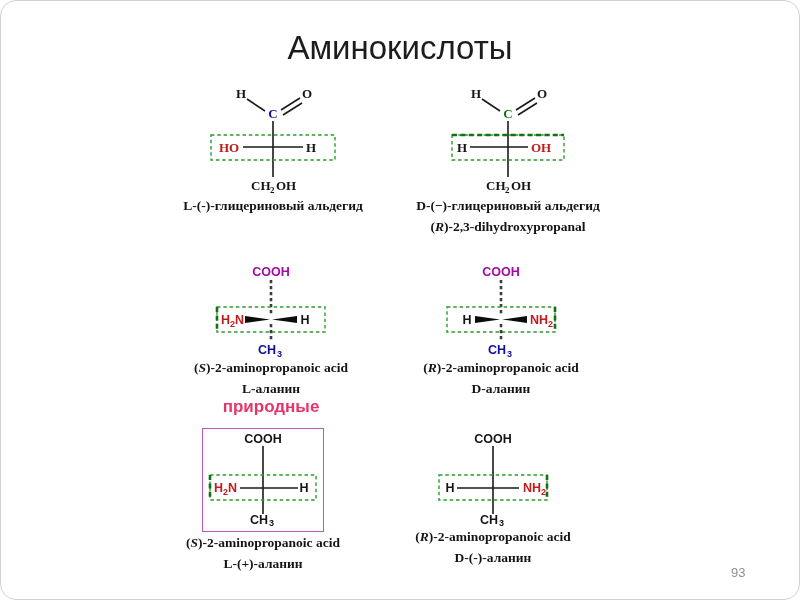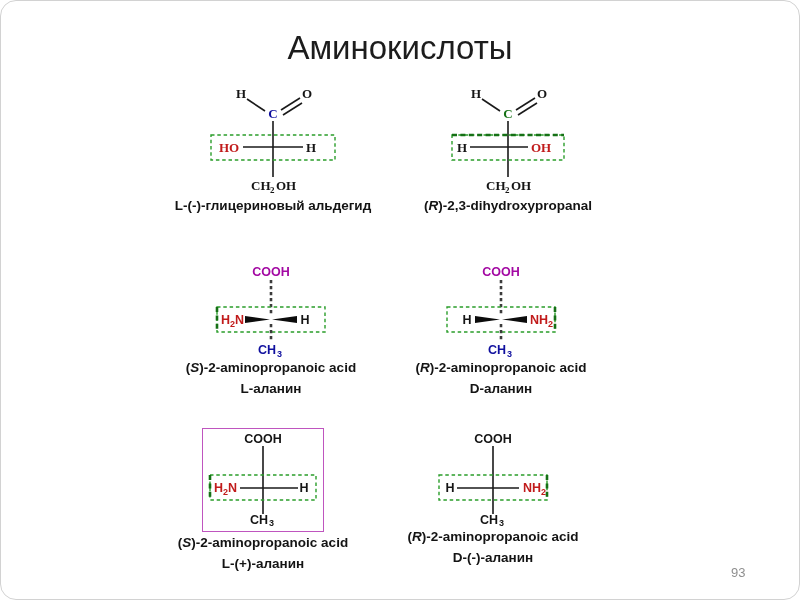--- a/index.html
+++ b/index.html
@@ -7,21 +7,21 @@
     position:relative; width:800px; height:600px; box-sizing:border-box;
     background:#fff; border:1px solid #d2d2d2; border-radius:16px; overflow:hidden;
     font-family:"Liberation Sans", sans-serif;
   }
   .title {
     position:absolute; top:28px; left:0; width:100%; text-align:center;
     font-size:33px; color:#1c1c1c; font-family:"Liberation Sans", sans-serif;
   }
   figure.fig { position:absolute; margin:0; display:flex; flex-direction:column; align-items:center; }
   .cap {
-    font-family:Liberation Sans, sans-serif; font-weight:bold; font-size:13.5px;
+    font-family:Liberation Serif, serif; font-weight:bold; font-size:13.5px;
     color:#141414; text-align:center; line-height:20px; margin-top:1px; white-space:nowrap;
   }
   .cap .st { font-style:italic; }
   .frame { border:1.6px solid var(--purple_frame); padding:1px 1px; background:#fff; }
   .grp {
     position:absolute; width:230px; text-align:center; font-weight:bold;
     font-size:17px; color:var(--pink); font-family:"Liberation Sans", sans-serif;
   }
   .pagenum { position:absolute; top:564px; left:730px; width:34px; 
     font-size:13px; color:var(--page_gray); }
@@ -79,20 +79,21 @@
       <line class="bond" x1="32" y1="66" x2="90" y2="66"></line>
       <text x="38" y="17">H</text>
       <text class="grn" x="70" y="37">C</text>
       <text x="104" y="17">O</text>
       <text x="24" y="71">H</text>
       <text class="red" x="103" y="71">OH</text>
       <text class="start" x="48" y="109">CH</text>
       <text class="start sub" x="67" y="112">2</text>
       <text class="start" x="73" y="109">OH</text>
     </svg>
+    <div class="cap">D-(−)-глицериновый альдегид</div>
     <div class="cap"><span>(</span><span class="st">R</span><span>)-2,3-dihydroxypropanal</span></div>
   </figure>
 
   <figure class="fig" style="left:155px;top:262px;width:230px;">
     <svg width="140" height="94" viewBox="0 0 140 94">
       <text class="sans mag" x="70" y="13">COOH</text>
       <line class="hash" x1="70" y1="17" x2="70" y2="52"></line>
       <rect class="sbox" x="16" y="44" width="108" height="25"></rect>
       <line class="edge" x1="16" y1="44" x2="16" y2="69"></line>
       <polygon class="wedge" points="69,56.5 44,53 44,60"></polygon>
@@ -121,20 +122,21 @@
       <text class="sans red start" x="99" y="61">NH</text>
       <text class="sans red sub start" x="117" y="64">2</text>
       <line class="hash" x1="70" y1="61" x2="70" y2="78"></line>
       <text class="sans navy start" x="57" y="91">CH</text>
       <text class="sans navy sub start" x="76" y="94">3</text>
     </svg>
     <div class="cap"><span>(</span><span class="st">R</span><span>)-2-aminopropanoic acid</span></div>
     <div class="cap">D-аланин</div>
   </figure>
 
+  <div class="grp" style="left:155px;top:396px;">природные</div>
 
   <figure class="fig" style="left:147px;top:427px;width:230px;">
     <div class="frame">
       <svg width="118" height="96" viewBox="0 0 118 96">
         <text class="sans" x="59" y="13">COOH</text>
         <line class="bond" x1="59" y1="16" x2="59" y2="84"></line>
         <rect class="sbox" x="6" y="45" width="106" height="25"></rect>
         <line class="edge" x1="6" y1="45" x2="6" y2="70"></line>
         <text class="sans red start" x="10" y="62">H</text>
         <text class="sans red sub start" x="19" y="65">2</text>

